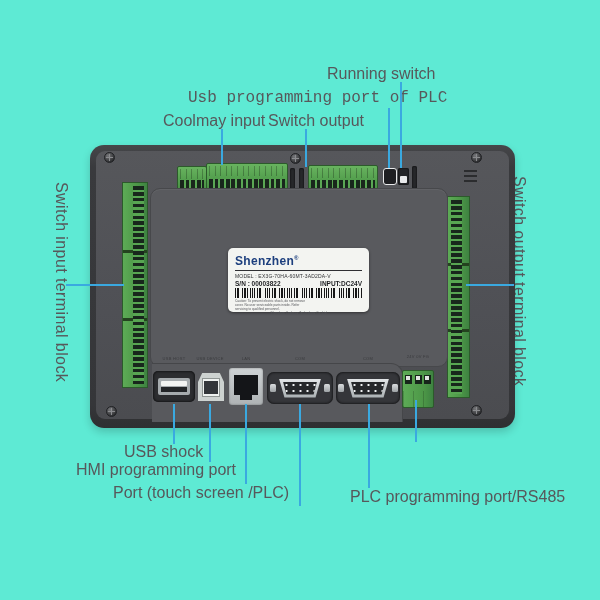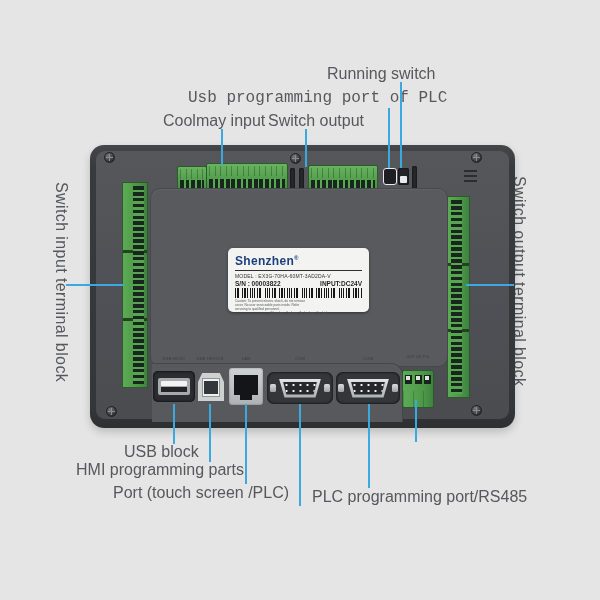--- a/index.html
+++ b/index.html
@@ -1,16 +1,16 @@
 <!DOCTYPE html>
 <html><head>
 <meta charset="utf-8">
 <style>
   html,body{margin:0;padding:0;background:#fff;}
-  .canvas{position:relative;width:600px;height:600px;background:#e5e5e5;overflow:hidden;
+  .canvas{position:relative;width:600px;height:600px;background:#5eead4;overflow:hidden;
           font-family:"Liberation Sans",sans-serif;color:#57585b;}
   .lbl{position:absolute;font-size:16px;line-height:17px;color:#57585b;white-space:nowrap;}
   .vlbl{position:absolute;writing-mode:vertical-rl;font-size:16px;color:#57585b;letter-spacing:.4px;white-space:nowrap;}
   .line{position:absolute;background:#3aa9e0;width:2px;z-index:30;}
   .hline{position:absolute;background:#3aa9e0;height:2px;z-index:30;}
 
   
   .device{position:absolute;left:90px;top:145px;width:425px;height:283px;
           background:linear-gradient(180deg,#46474a,#393a3d 8%,#353639 92%,#2e2f31);
           border-radius:14px;box-shadow:0 4px 9px rgba(0,0,0,.18);}
@@ -94,24 +94,24 @@
 <div class="canvas">
 
   <div class="lbl" style="left:327px;top:65px;">Running switch</div>
   <div class="lbl" style="left:188px;top:90px;font-family:Liberation Mono, monospace;">Usb programming port of PLC</div>
   <div class="lbl" style="left:163px;top:112px;">Coolmay input</div>
   <div class="lbl" style="left:268px;top:112px;">Switch output</div>
 
   <div class="vlbl" style="left:52px;top:182px;">Switch input terminal block</div>
   <div class="vlbl" style="left:510px;top:176px;">Switch output terminal block</div>
 
-  <div class="lbl" style="left:124px;top:443px;">USB block</div>
-  <div class="lbl" style="left:76px;top:461px;">HMI programming parts</div>
+  <div class="lbl" style="left:124px;top:443px;">USB shock</div>
+  <div class="lbl" style="left:76px;top:461px;">HMI programming port</div>
   <div class="lbl" style="left:113px;top:484px;">Port (touch screen /PLC)</div>
-  <div class="lbl" style="left:312px;top:488px;">PLC programming port/RS485</div>
+  <div class="lbl" style="left:302px;top:488px;padding-left:48px;">PLC programming port/RS485</div>
   <div class="lbl" style="left:386px;top:441px;width:132px;text-align:center;white-space:normal;">
   </div>
 
   <div class="line" style="left:221px;top:129px;height:36px;"></div>
   <div class="line" style="left:305px;top:129px;height:38px;"></div>
   <div class="line" style="left:388px;top:108px;height:60px;"></div>
   <div class="line" style="left:400px;top:82px;height:86px;"></div>
   <div class="hline" style="left:66px;top:284px;width:58px;"></div>
   <div class="hline" style="left:466px;top:284px;width:48px;"></div>
   <div class="line" style="left:173px;top:404px;height:40px;"></div>

